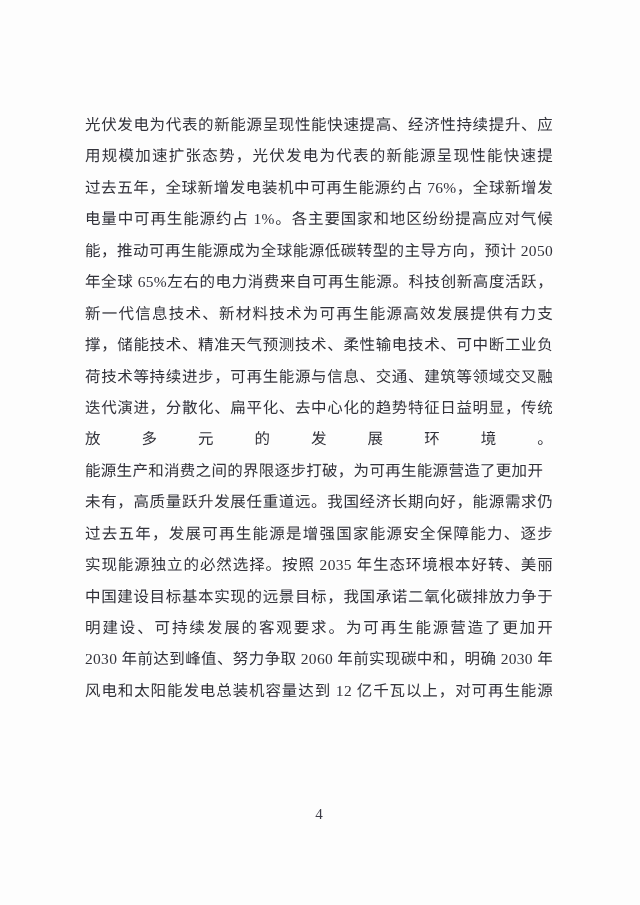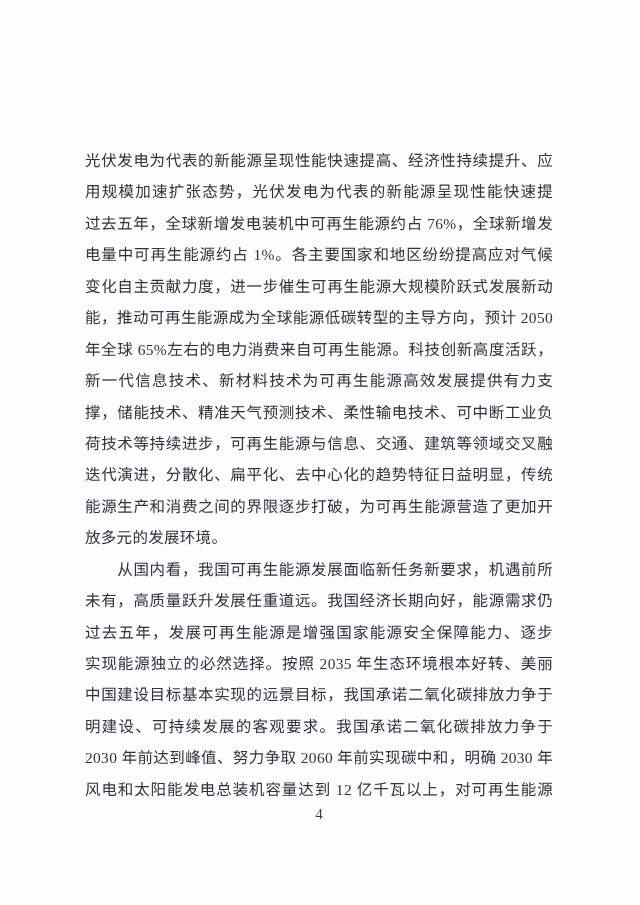--- a/index.html
+++ b/index.html
@@ -14,21 +14,20 @@
       background: #fdfdfd;
       font-family: "Liberation Serif", "DejaVu Serif", serif;
       color: #32323a;
       overflow: hidden;
     }
     .text-block {
       position: absolute;
       left: 85px;
       top: 109px;
       width: 468px;
-      margin-top: 36px;
     }
     .line {
       font-size: 15.5px;
       line-height: 31.45px;
       height: 31.45px;
       overflow: hidden;
       text-align: justify;
       text-align-last: justify;
       letter-spacing: 0.3px;
     }
@@ -54,39 +53,37 @@
 
 <div class="page">
   <div class="text-block">
 
     <div class="para para-ends">
 
     <div class="line">光伏发电为代表的新能源呈现性能快速提高、经济性持续提升、应</div>
         <div class="line">用规模加速扩张态势，光伏发电为代表的新能源呈现性能快速提高。</div>
         <div class="line">过去五年，全球新增发电装机中可再生能源约占 76%，全球新增发</div>
         <div class="line">电量中可再生能源约占 1%。各主要国家和地区纷纷提高应对气候</div>
-        <div class="line">变化自主贡献力度，进一步催生可再生能源大规模阶跃式发展新动</div>
         <div class="line">能，推动可再生能源成为全球能源低碳转型的主导方向，预计 2050</div>
         <div class="line">年全球 65%左右的电力消费来自可再生能源。科技创新高度活跃，</div>
         <div class="line">新一代信息技术、新材料技术为可再生能源高效发展提供有力支</div>
         <div class="line">撑，储能技术、精准天气预测技术、柔性输电技术、可中断工业负</div>
         <div class="line">荷技术等持续进步，可再生能源与信息、交通、建筑等领域交叉融</div>
         <div class="line">迭代演进，分散化、扁平化、去中心化的趋势特征日益明显，传统</div>
+        <div class="line">放多元的发展环境。</div>
         <div class="line">能源生产和消费之间的界限逐步打破，为可再生能源营造了更加开</div>
-        <div class="line">放多元的发展环境。</div>
       </div>
 
     <div class="para">
 
-    <div class="line">　　从国内看，我国可再生能源发展面临新任务新要求，机遇前所</div>
         <div class="line">未有，高质量跃升发展任重道远。我国经济长期向好，能源需求仍</div>
         <div class="line">过去五年，发展可再生能源是增强国家能源安全保障能力、逐步</div>
         <div class="line">实现能源独立的必然选择。按照 2035 年生态环境根本好转、美丽</div>
         <div class="line">中国建设目标基本实现的远景目标，我国承诺二氧化碳排放力争于</div>
-        <div class="line">明建设、可持续发展的客观要求。我国承诺二氧化碳排放力争于</div>
+        <div class="line">明建设、可持续发展的客观要求。为可再生能源营造了更加开</div>
         <div class="line">2030 年前达到峰值、努力争取 2060 年前实现碳中和，明确 2030 年</div>
         <div class="line">风电和太阳能发电总装机容量达到 12 亿千瓦以上，对可再生能源</div>
       </div>
 
   </div>
 
   <div class="page-number">4</div>
 </div>
 
 </body></html>

